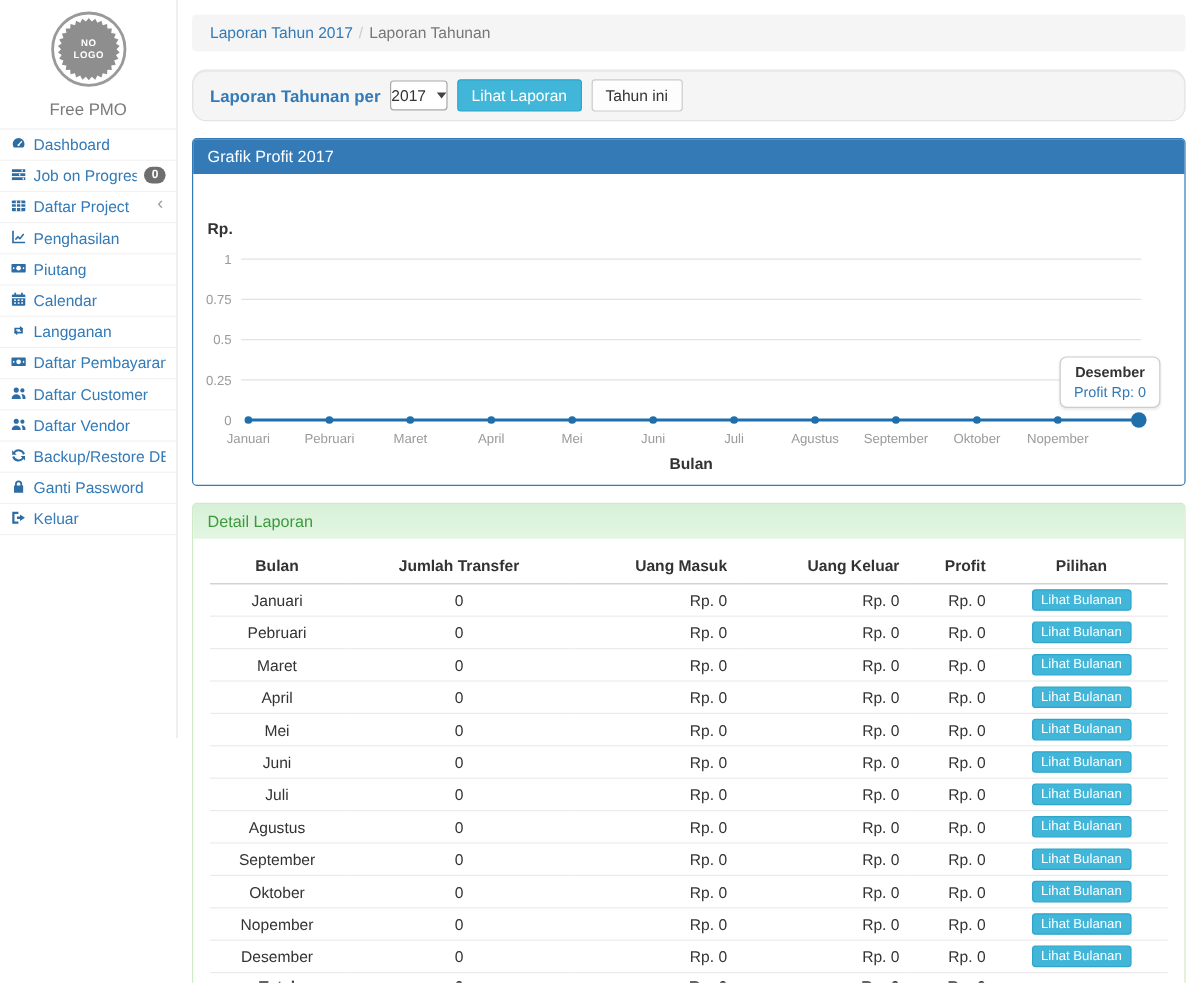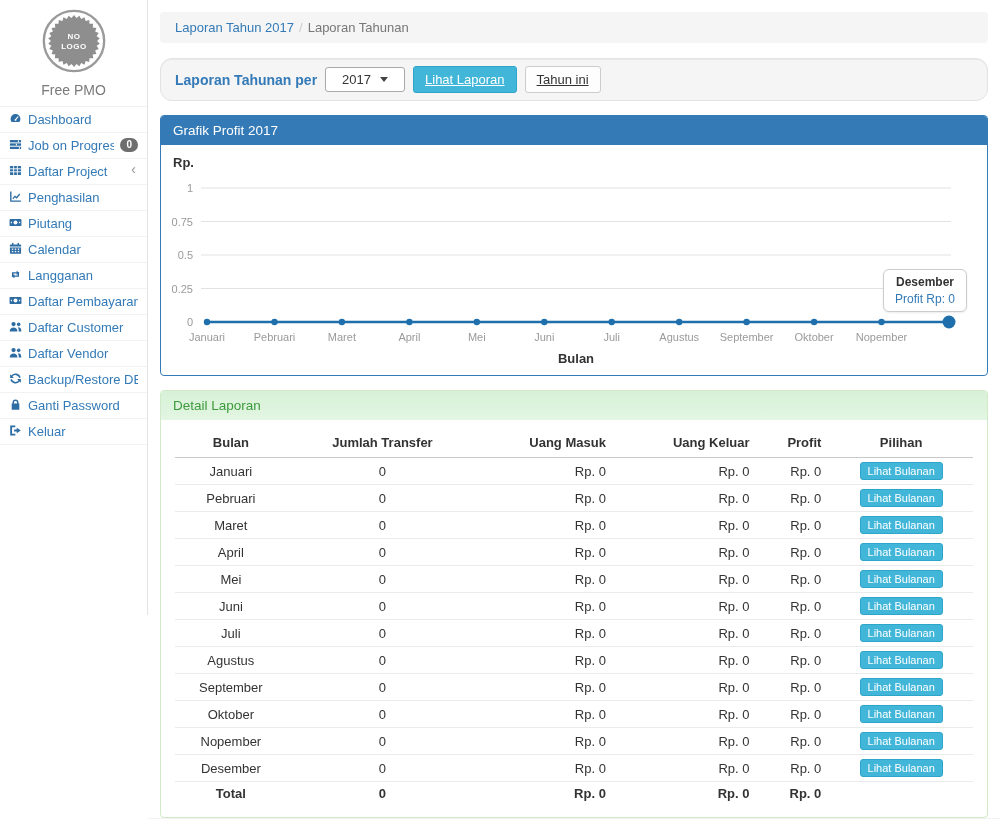--- a/index.html
+++ b/index.html
@@ -29,35 +29,35 @@
   main { flex:1; padding:12px 12px 0; }
 
   .breadcrumb { background:#f5f5f5; border-radius:4px; padding:8px 15px; font-size:13px; color:#777; }
   .breadcrumb a { color:#337ab7; text-decoration:none; cursor:pointer; }
   .sep { margin:0 5px; color:#ccc; }
 
   .filter-well { margin-top:15px; background:#f5f5f5; border:1px solid #e3e3e3; border-radius:12px;
     padding:7px 14px; display:flex; align-items:center; gap:8px;
     box-shadow:inset 0 1px 1px rgba(0,0,0,.05); }
   .filter-label { color:#337ab7; font-weight:bold; font-size:14px; }
-  .year-select { background:#fff; border:1px solid #a9a9a9; border-radius:3px; padding:4px 16px;
+  .year-select { background:#fff; border:1px solid #a9a9a9; border-radius:3px; padding:4px 0;
     font-size:13px; color:#333; display:inline-flex; align-items:center; gap:9px; cursor:pointer; }
   .caret { width:0; height:0; border-left:4px solid transparent; border-right:4px solid transparent;
     border-top:5px solid #444; }
   .btn { border-radius:3px; font-size:13px; padding:5px 11px; cursor:pointer; border:1px solid transparent;
-    font-family:inherit;text-decoration:underline; }
+    font-family:inherit; }
   .btn-info { background:#41b6d9; border-color:#2da6c9; color:#fff; }
   .btn-default { background:#fdfdfd; border-color:#ccc; color:#333; }
 
   
   .panel { margin-top:14px; border-radius:4px; background:#fff; }
   .panel-primary { border:1px solid #337ab7; }
   .panel-primary .panel-heading { background:#337ab7; color:#fff; padding:7px 12px;
     font-size:13.5px; border-radius:3px 3px 0 0; }
-  .chart-body { position:relative; padding:6px 0 2px 2px; }
+  .chart-body { position:relative; padding:6px 0 2px 2px;margin-top:28px; }
   .chart-tooltip { position:absolute; top:124px; right:20px; background:#fff; border:1px solid #ccc;
     border-radius:6px; padding:5px 11px; text-align:center; box-shadow:0 1px 2px rgba(0,0,0,.08); }
   .tt-title { font-weight:bold; font-size:12px; color:#333; }
   .tt-value { font-size:12px; color:#337ab7; margin-top:3px; }
 
   .panel-success { border:1px solid #d0e9c6; }
   .panel-success .panel-heading { background:linear-gradient(#d7f0d7,#e3f6e3); color:#3c9a3c;
     padding:7px 12px; font-size:13.5px; border-radius:3px 3px 0 0; }
   .panel-success .panel-body { padding:8px 14px 12px; }
 

